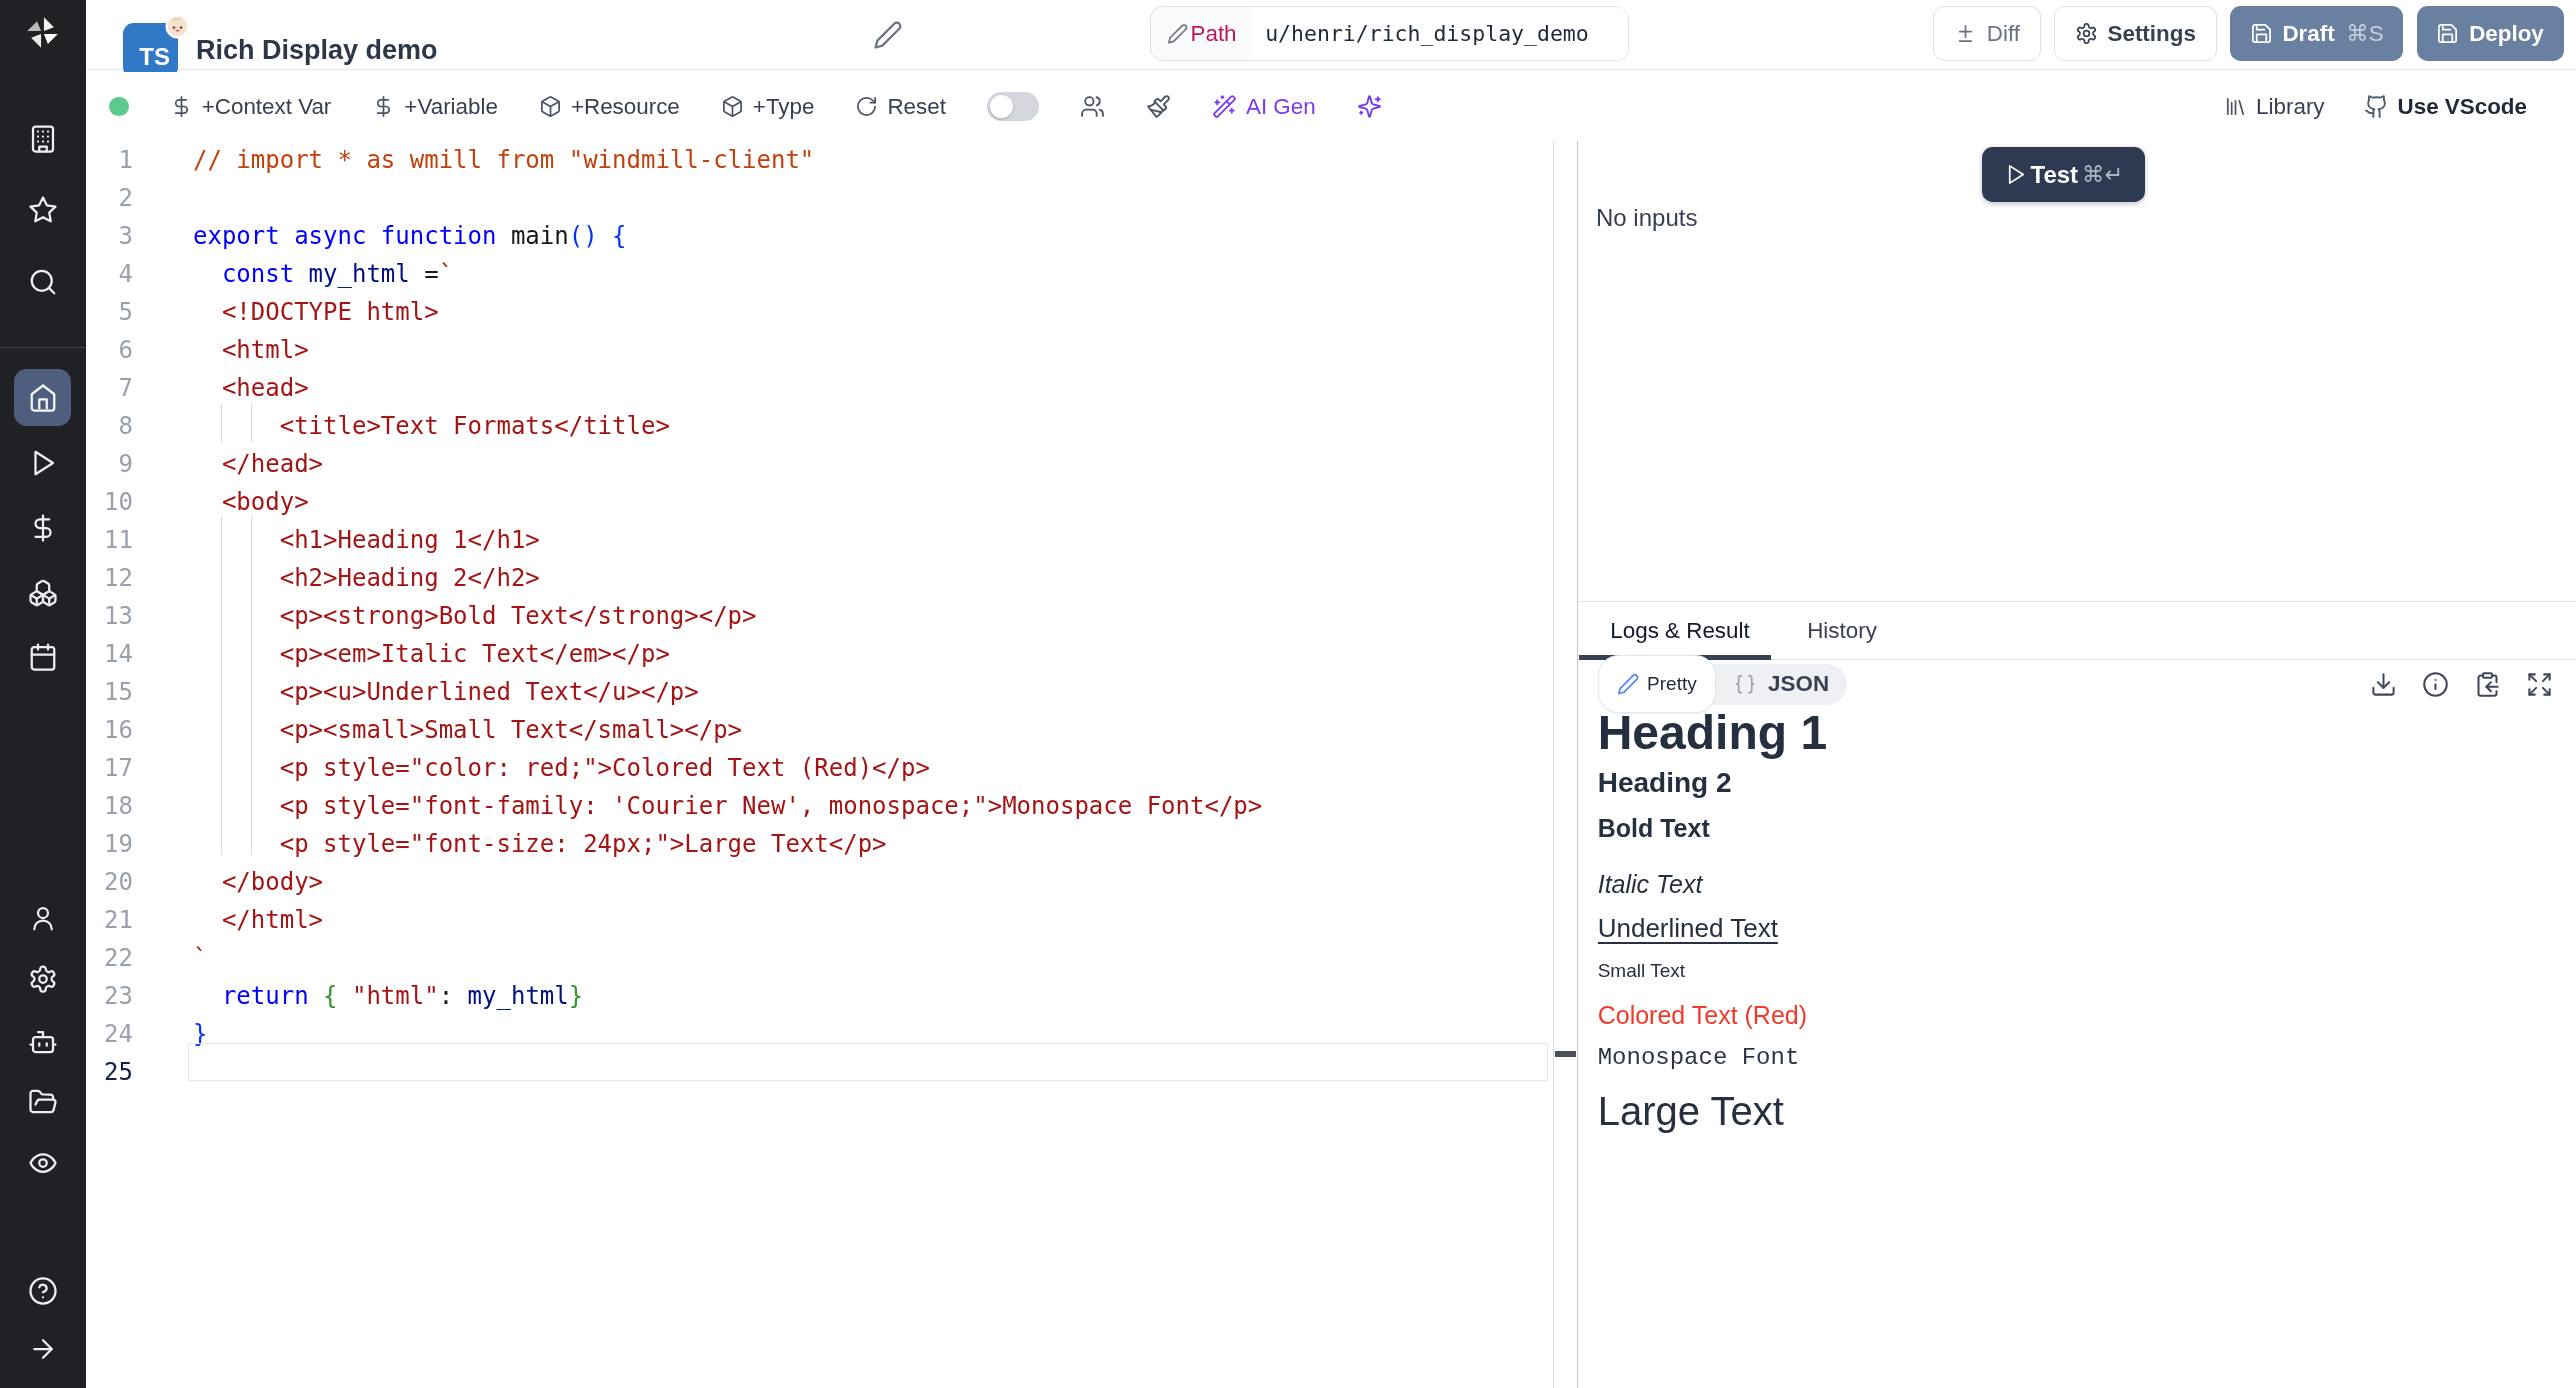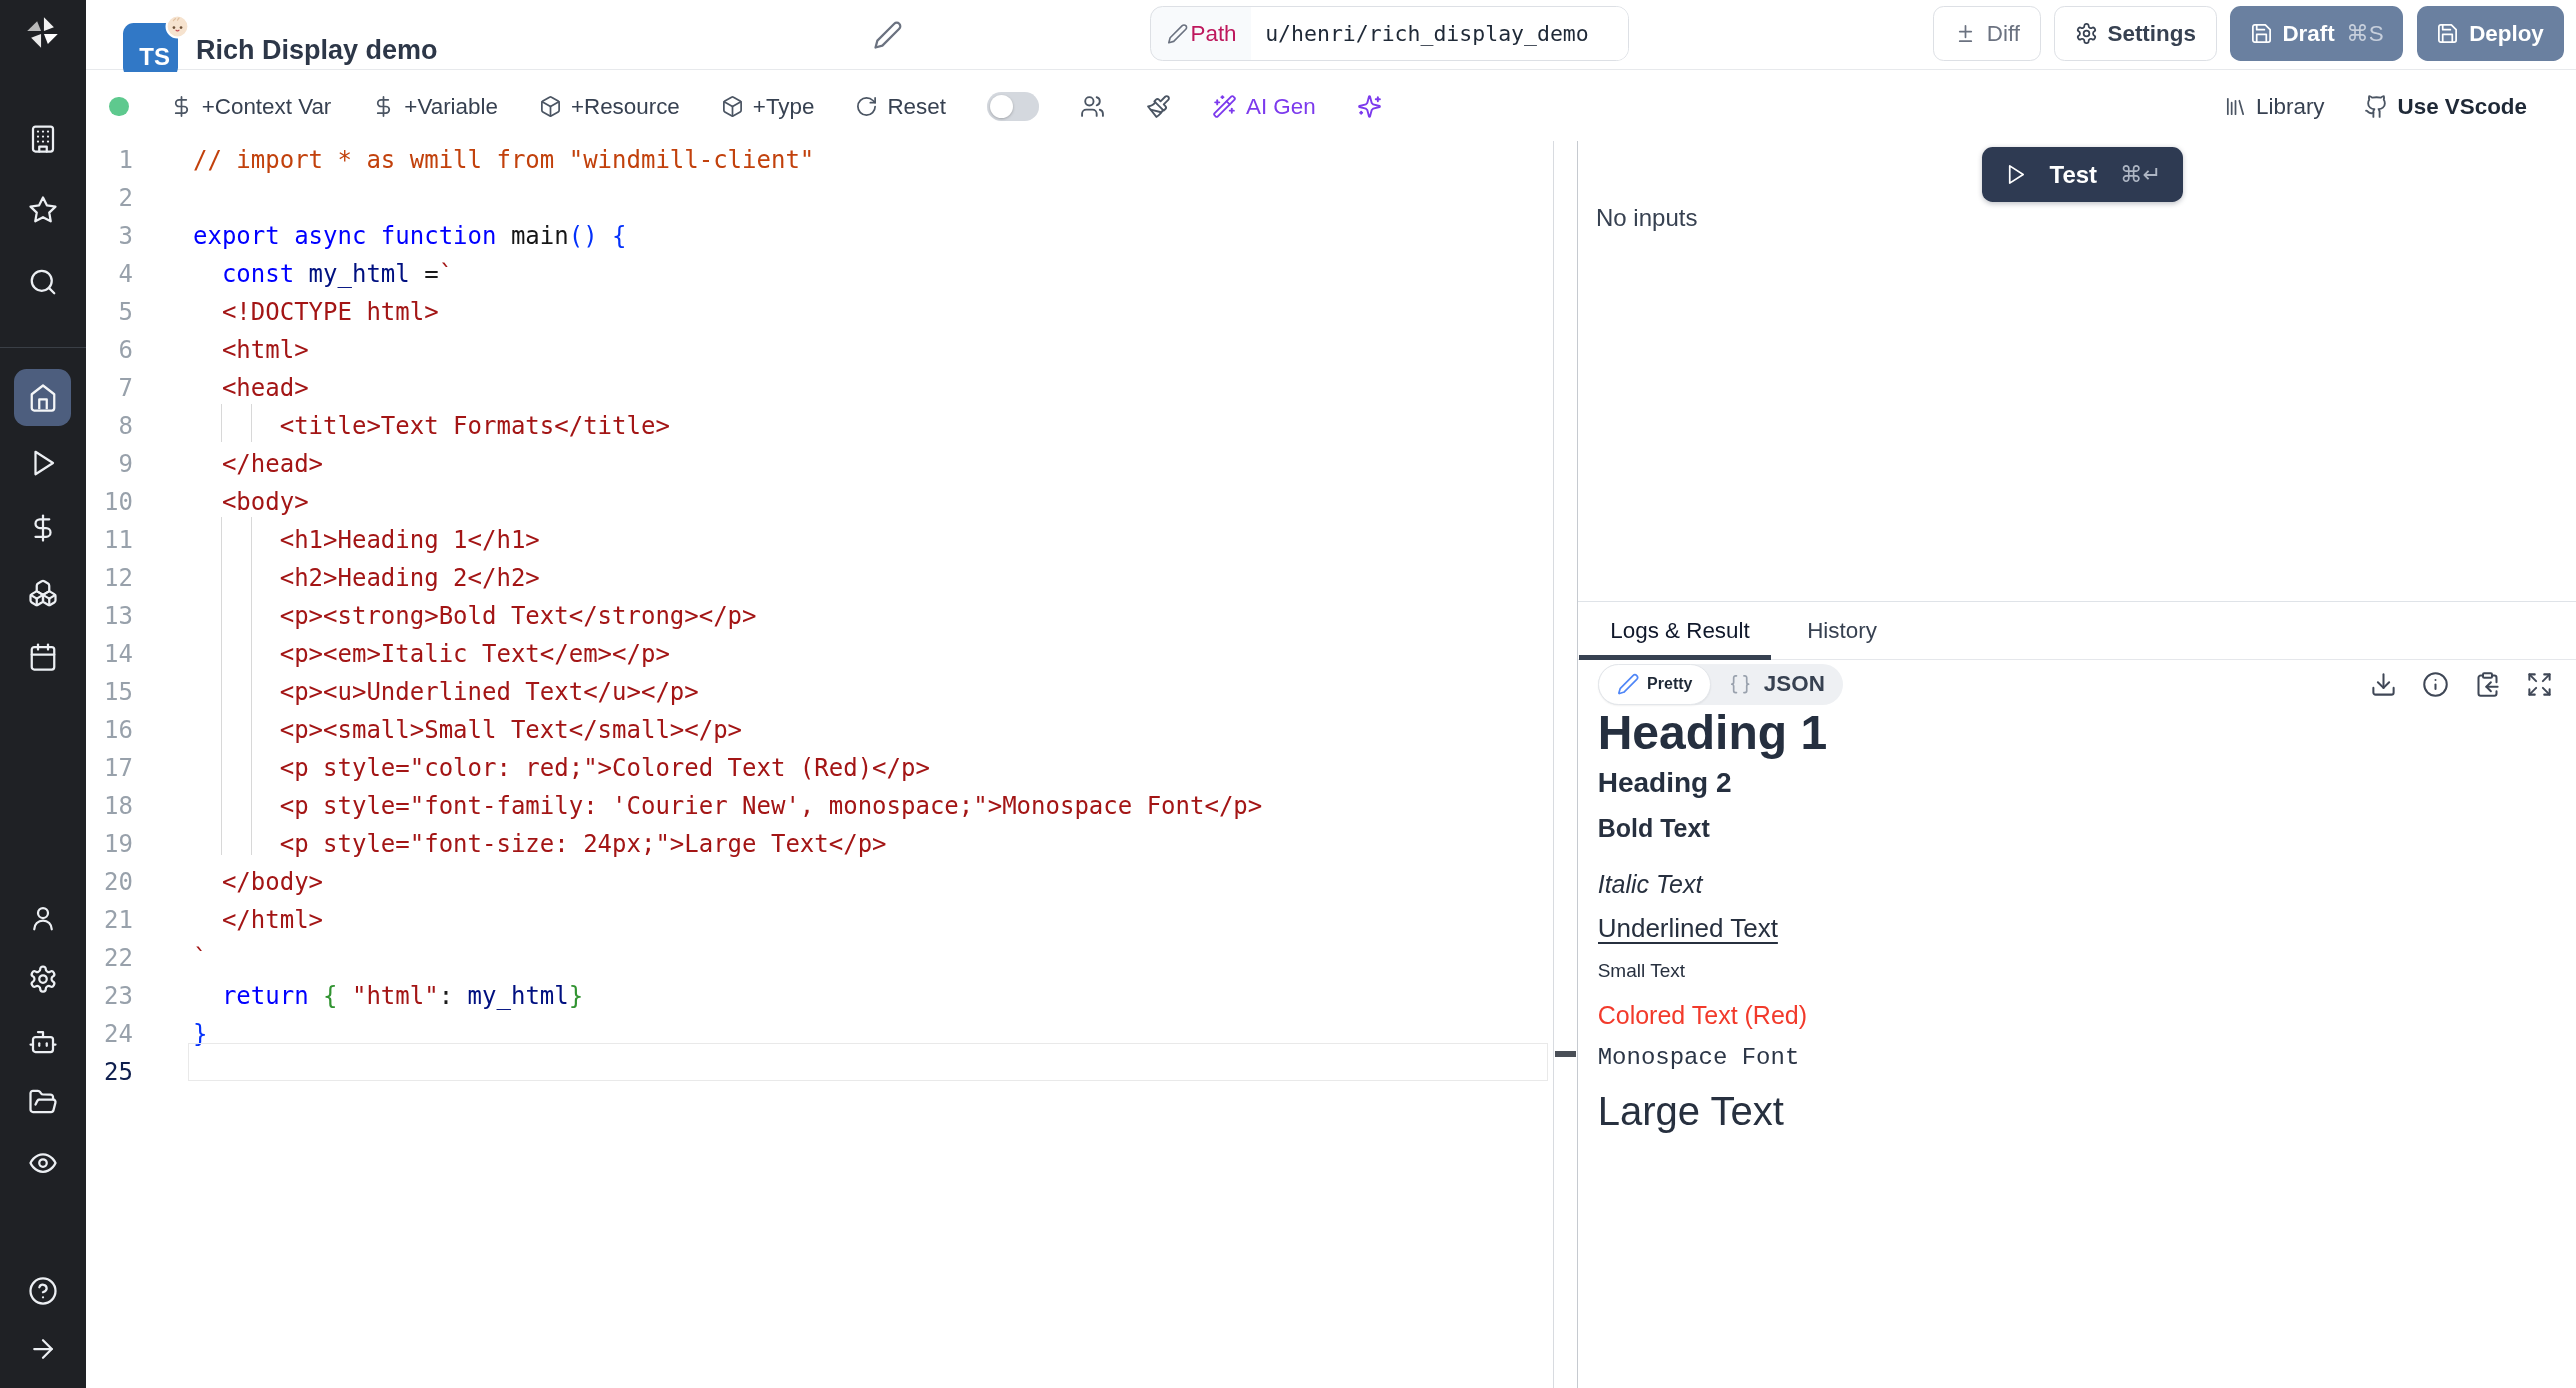--- a/index.html
+++ b/index.html
@@ -61,34 +61,34 @@
   #guide-2b{left:135px; top:376px; height:338px;} #guide-4b{left:165px; top:376px; height:338px;}
   #current-line-box { position:absolute; left:102px; top:902px; width:1360px; height:38px; border:1.8px solid #e9e9e9; }
 
   
   #splitter { position:absolute; left:1553px; top:141px; width:25px; height:1247px; background:#fff; border-left:0.9px solid #d8dbe0; border-right:0.9px solid #c6cad0; cursor:col-resize; }
   #splitter-handle { position:absolute; left:0.9px; right:0.9px; top:910px; height:6.3px; background:#4a4f57; }
 
   
   #right-panel { position:absolute; left:1578px; top:141px; right:0; height:1247px; background:#fff; }
   #run-section { position:absolute; left:0; top:0; right:0; height:460px; }
-  #test-btn { position:absolute; left:404px; top:6.3px; height:55px; padding:0 21.5px; background:#2e3a52; border-radius:10.7px; display:flex; align-items:center; gap:23px; color:#fff; box-shadow:0 1.8px 5.4px rgba(15,23,42,.25); cursor:pointer; }
+  #test-btn { position:absolute; left:404px; top:6.3px; height:55px; padding:0 21.5px; background:#2e3a52; border-radius:10.7px; display:flex; align-items:center; gap:4px; color:#fff; box-shadow:0 1.8px 5.4px rgba(15,23,42,.25); cursor:pointer; }
   #test-btn .t-label { font-size:24px; font-weight:700; }
   #test-btn .t-kbd { font-size:22.4px; color:#aeb6c4; }
   #no-inputs { position:absolute; left:18px; top:63px; font-size:24px; color:#374151; }
 
   #tabbar { position:absolute; left:0; top:460px; right:0; height:59px; border-top:1.8px solid #dfe3e8; border-bottom:0.9px solid #e5e7eb; display:flex; align-items:center; }
   .tab { font-size:22.4px; padding:0 18px; height:100%; display:flex; align-items:center; cursor:pointer; }
   #tab-logs { margin-left:14.3px; color:#0f172a; font-weight:500; }
   #tab-history { margin-left:21.5px; color:#374151; }
   #tab-underline { position:absolute; left:0.9px; bottom:-0.9px; width:192px; height:4.5px; background:#374151; }
 
   #result-toolbar { position:absolute; left:0; top:521px; right:0; height:45px; }
   #view-toggle { position:absolute; left:19.7px; top:1.8px; height:41px; background:#eef0f3; border-radius:20.6px; display:flex; align-items:center; }
-  #seg-pretty { height:41px; background:#fff; border:1.8px solid #e3e6ea; border-radius:20.6px; display:flex; align-items:center; gap:8px; padding:0 18px; font-size:16px; font-weight:700; color:#1f2937; box-shadow:0 0.9px 1.8px rgba(0,0,0,.06); cursor:pointer; }
+  #seg-pretty { height:58px; background:#fff; border:1.8px solid #e3e6ea; border-radius:20.6px; display:flex; align-items:center; gap:8px; padding:0 18px; font-size:19px; font-weight:400; color:#1f2937; box-shadow:0 0.9px 1.8px rgba(0,0,0,.06); cursor:pointer; }
   #seg-pretty svg { color:#4f86f7; }
   #seg-json { display:flex; align-items:center; gap:12px; padding:0 18px; font-size:22.4px; font-weight:600; color:#374151; cursor:pointer; }
   #seg-json svg { color:#99a1ad; }
   #result-actions { position:absolute; right:19.7px; top:5.4px; display:flex; align-items:center; gap:18px; color:#3f4756; }
   #result-actions .ic { width:34px; height:34px; cursor:pointer; }
 
   #result-body { position:absolute; left:19.7px; top:564px; right:9px; bottom:0; overflow:hidden; }
   .ri-h1{font-size:48px;font-weight:700;line-height:55px;margin:0 0 1.8px;color:#252f3f}
   .ri-h2{font-size:28px;font-weight:700;line-height:41px;margin:0 0 10.7px;color:#252f3f}
   .ri-bold{font-size:25px;font-weight:700;line-height:30px;margin:0 0 26px;color:#27303f}

